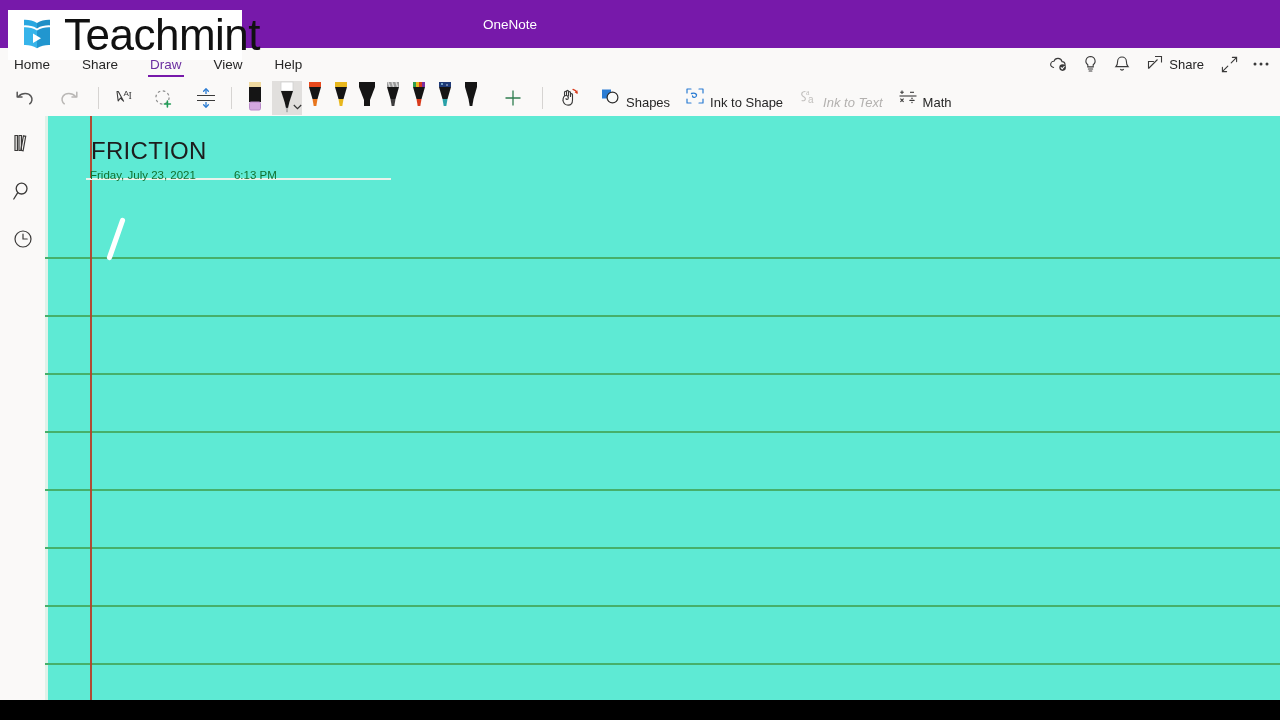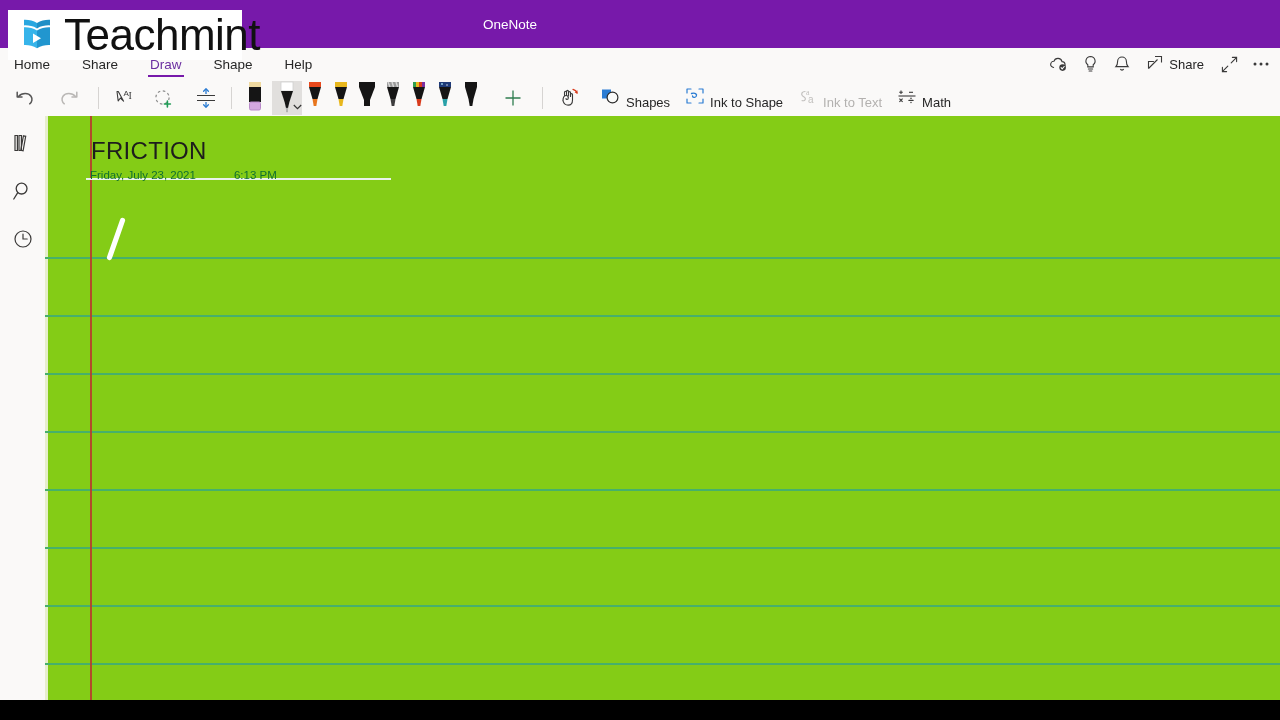--- a/index.html
+++ b/index.html
@@ -77,21 +77,21 @@
     background: #faf9f8;
     display: flex; align-items: center;
   }
   .tb-item {
     height: 34px; min-width: 30px; display: flex; align-items: center; justify-content: center;
     color: #3a3a3a;
   }
   .tb-sep { width: 1px; height: 22px; background: #d6d4d2; margin: 0 4px; }
   .tb-label { font-size: 13px; color: #262626; padding-right: 8px; }
   .tb-group { display: flex; align-items: flex-end; gap: 4px; padding: 0 3px; }
-  .tb-group.disabled .tb-label { color: #b3b1af; }
+  .tb-group.disabled .tb-label { color: #b3b1af; font-style: italic; }
   .pen-slot {
     width: 26px; height: 34px; display: flex; align-items: flex-start; justify-content: center;
     position: relative;
   }
   .pen-slot.selected { background: #e1dfdd; width: 30px; }
   .chev { position: absolute; right: 0px; bottom: 3px; color: #333; font-size: 9px; }
 
   
   .rail {
     position: absolute; left: 0; top: 116px; width: 45px; height: 604px;
@@ -99,21 +99,21 @@
   }
   .rail-icon {
     width: 45px; height: 42px; display: flex; align-items: center; justify-content: center;
     color: #3b3a39;
   }
   .rail-gap { height: 6px; }
 
   
   .page {
     position: absolute; left: 45px; top: 116px; width: 1235px; height: 584px;
-    background: #84cc16;
+    background: #5eead4;
     overflow: hidden;
   }
   .page-leftstrip {
     position: absolute; left: 0; top: 0; width: 3px; height: 584px;
     background: #f7f3ec; opacity: .85;
   }
   .rules { position: absolute; left: 0; top: 0; width: 1235px; height: 584px; }
   .rule {
     position: absolute; left: 0; width: 1235px; height: 2px;
     background: #46b06b;
@@ -164,21 +164,21 @@
       </svg>
     </div>
     <div class="logo-word">Teachmint</div>
   </div>
 
   <div class="ribbon">
     <div class="tabs">
       <div class="tab" style="padding-left:14px">Home</div>
       <div class="tab">Share</div>
       <div class="tab active">Draw</div>
-      <div class="tab">Shape</div>
+      <div class="tab">View</div>
       <div class="tab">Help</div>
     </div>
 
     <div class="ribbon-right">
       <div class="ricon">
         <svg width="19" height="16" viewBox="0 0 19 16">
           <path d="M4.6 11.5a3.1 3.1 0 01.3-6.2A4.2 4.2 0 0113 5.6a2.9 2.9 0 011.2 5.6" stroke="#3a3a3a" stroke-width="1.1" fill="none" stroke-linecap="round"></path>
           <circle cx="13.6" cy="11.6" r="3.3" fill="#3a3a3a"></circle>
           <path d="M12.1 11.6l1.1 1.2 2-2.3" stroke="#fff" stroke-width="1.1" fill="none" stroke-linecap="round"></path>
         </svg>

